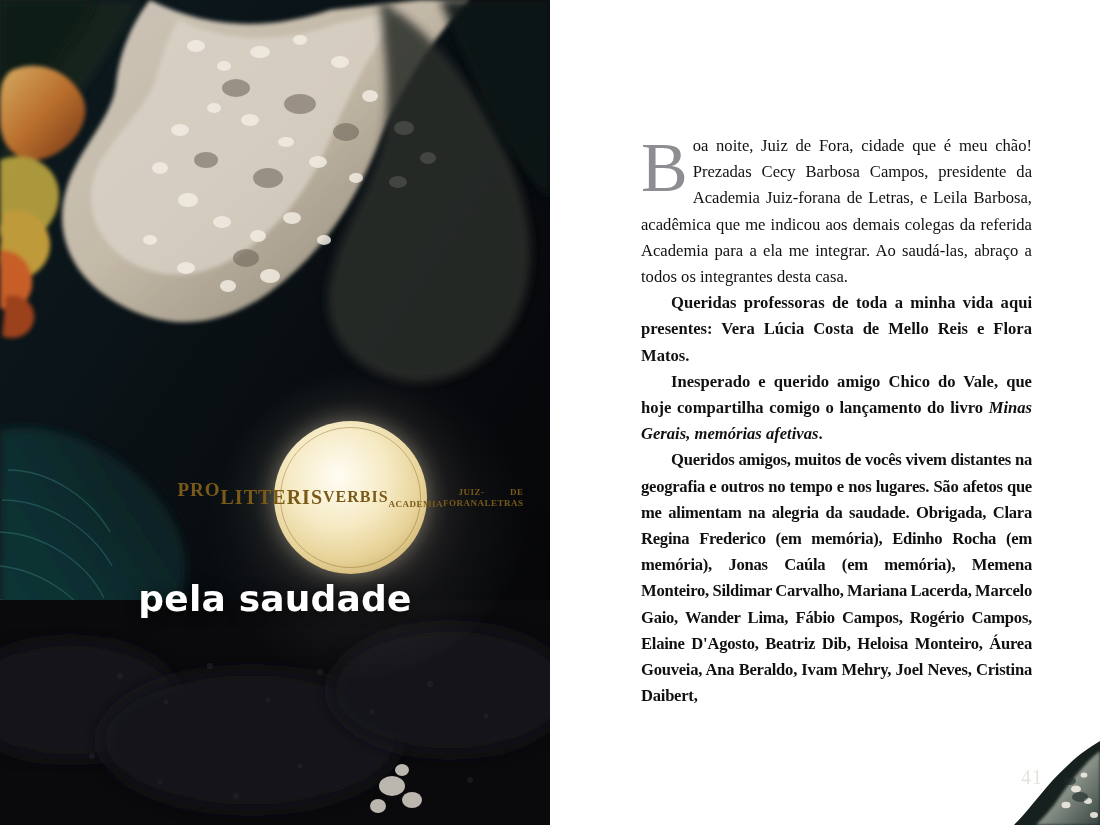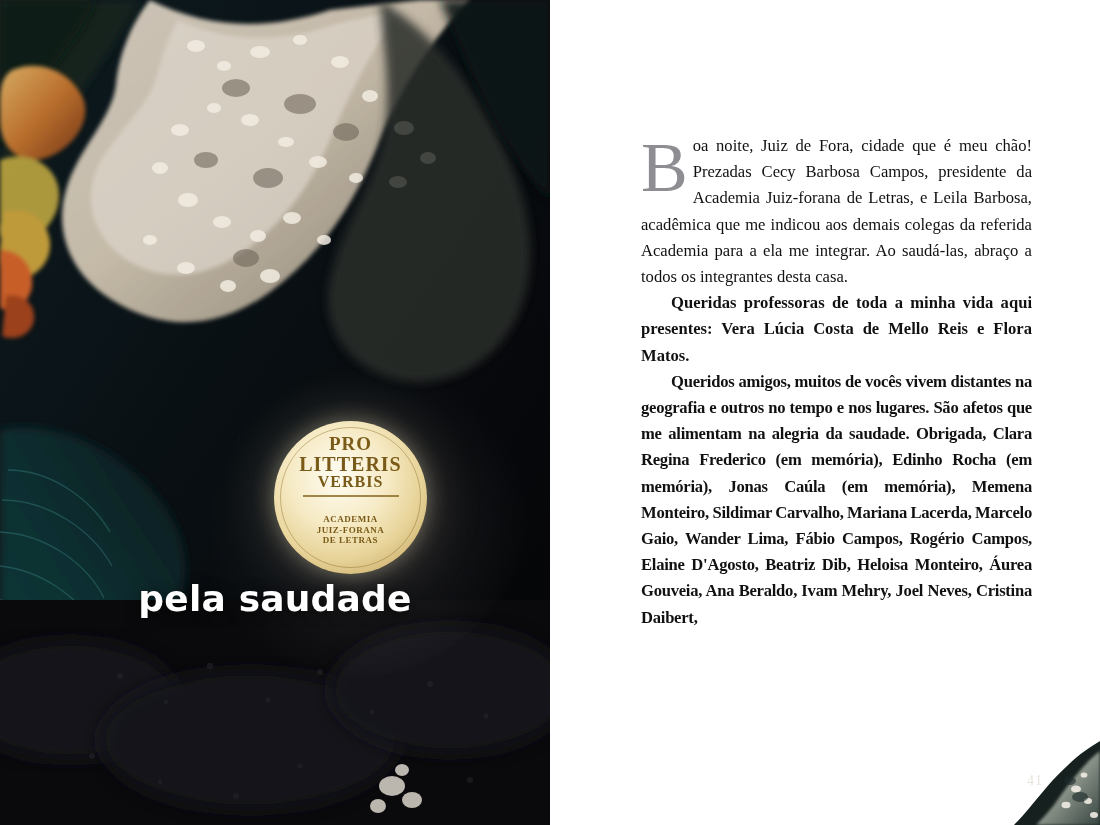--- a/index.html
+++ b/index.html
@@ -48,21 +48,21 @@
     width: 153px;
     height: 153px;
     border-radius: 50%;
     background: radial-gradient(circle at 42% 36%, #fffdf4 0%, #f6eac4 38%, #e8d49a 62%, #cbae6b 86%, #b4914e 100%);
     box-shadow: 0 0 22px rgba(255, 240, 200, 0.35), 0 0 60px rgba(255, 235, 190, 0.18);
   }
   .seal-inner {
     position: absolute;
     inset: 0;
     display: flex;
-    flex-direction: column;
+    flex-direction: row;
     align-items: center;
     justify-content: center;
     color: #7a5a18;
     text-align: center;
     font-family: "Liberation Serif", serif;
   }
   .seal-line1, .seal-line2, .seal-line3 {
     font-weight: bold;
     letter-spacing: 1px;
     line-height: 1.02;
@@ -152,21 +152,21 @@
     letter-spacing: -0.25px;
     word-spacing: -0.6px;
   }
   em { font-style: italic; }
 
   .page-number {
     position: absolute;
     right: 57px;
     bottom: 36px;
     font-family: "Liberation Serif", serif;
-    font-size: 14px;
+    font-size: 20px;
     color: #e7e4df;
     letter-spacing: 1px;
   }
   .corner-art {
     position: absolute;
     right: 0;
     bottom: 0;
     width: 120px;
     height: 84px;
     overflow: hidden;
@@ -339,20 +339,21 @@
 
     <div class="text-column">
 
       <p class="body-text p-first">
         <span class="dropcap">B</span><span>oa noite, Juiz de Fora, cidade que é meu chão!</span>
         <span>Prezadas Cecy Barbosa Campos, presidente da Academia Juiz-forana de Letras, e Leila Barbosa, acadêmica que me indicou aos demais colegas da referida Academia para a ela me integrar. Ao saudá-las, abraço a todos os integrantes desta casa.</span>
       </p>
 
       <p class="body-text">Queridas professoras de toda a minha vida aqui presentes: Vera Lúcia Costa de Mello Reis e Flora Matos.</p>
 
+      <p class="body-text"><span>Inesperado e querido amigo Chico do Vale, que hoje compartilha comigo o lançamento do livro </span><em>Minas Gerais, memórias afetivas</em><span>.</span></p>
 
       <p class="body-text tight">Queridos amigos, muitos de vocês vivem distantes na geografia e outros no tempo e nos lugares. São afetos que me alimentam na alegria da saudade. Obrigada, Clara Regina Frederico (em memória), Edinho Rocha (em memória), Jonas Caúla (em memória), Memena Monteiro, Sildimar Carvalho, Mariana Lacerda, Marcelo Gaio, Wander Lima, Fábio Campos, Rogério Campos, Elaine D'Agosto, Beatriz Dib, Heloisa Monteiro, Áurea Gouveia, Ana Beraldo, Ivam Mehry, Joel Neves, Cristina Daibert,</p>
     </div>
 
     <div class="page-number">41</div>
 
     <div class="corner-art">
       <svg viewBox="0 0 120 84" width="120" height="84">
         <defs>
           <linearGradient id="cornerGrad" x1="0" y1="0" x2="1" y2="1">

